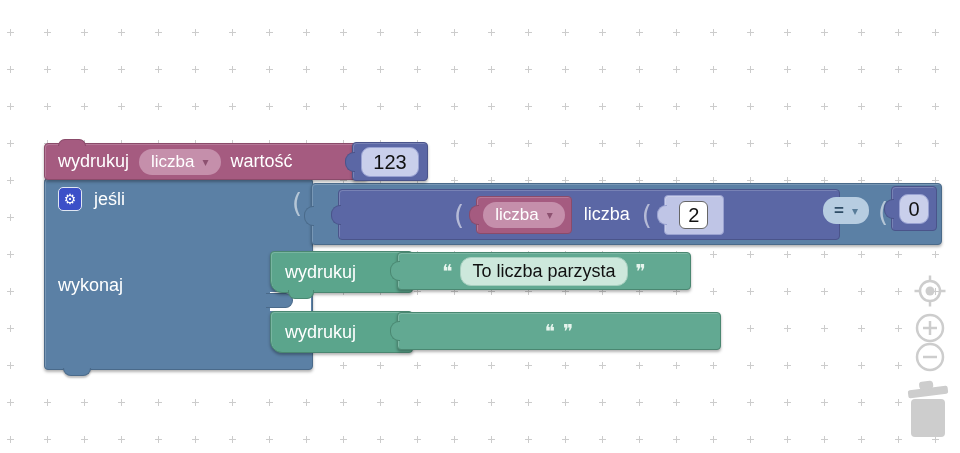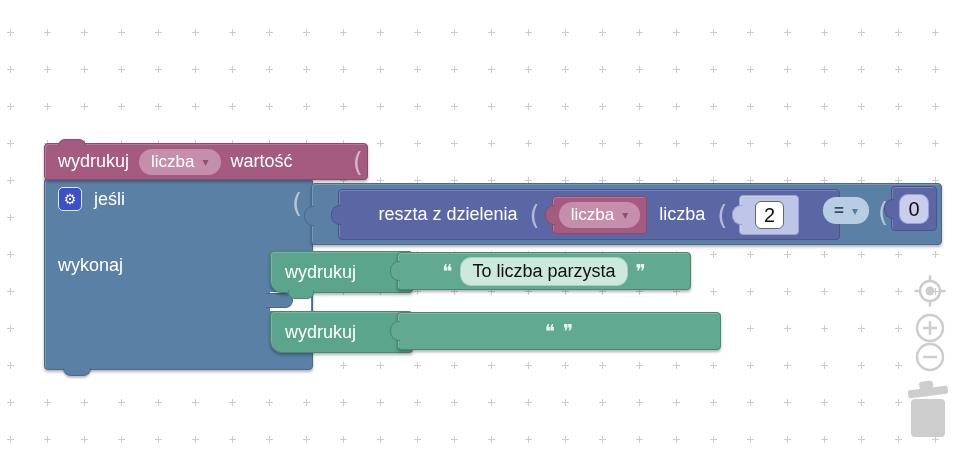--- a/index.html
+++ b/index.html
@@ -62,21 +62,21 @@
   .bump-top{position:absolute;left:13px;top:-5px;width:26px;height:6px;background:var(--bg);
     border:1px solid var(--bd);border-bottom:none;border-radius:7px 7px 0 0;}
   .set-var .socket{margin-left:auto;margin-right:4px;}
   .num123{left:352px;top:142px;width:74px;height:37px;justify-content:center;z-index:3;}
 
   .if-main{left:44px;top:178px;width:267px;height:190px;z-index:1;}
   .if-row1{position:absolute;left:13px;top:8px;display:flex;align-items:center;gap:12px;}
   .gear{width:22px;height:22px;background:#3c50c8;border:1px solid #dfe6f2;border-radius:5px;
     color:#fff;display:flex;align-items:center;justify-content:center;font-size:14px;cursor:pointer;}
   .if-socket{position:absolute;left:247px;top:10px;}
-  .do-lbl{position:absolute;left:13px;top:76px;}
+  .do-lbl{position:absolute;left:13px;top:96px;}
   .else-lbl{position:absolute;left:13px;top:140px;}
   .white-gap{position:absolute;left:270px;top:292px;width:41px;height:19px;background:#fff;z-index:2;}
   .elbow{position:absolute;left:266px;top:293px;width:26px;height:13px;background:#5b80a5;
     border:1px solid #4a6a8a;border-left:none;border-radius:0 8px 8px 0;z-index:3;}
   .next-tab{position:absolute;left:63px;top:368px;width:26px;height:7px;background:#5b80a5;
     border:1px solid #4a6a8a;border-top:none;border-radius:0 0 8px 8px;z-index:1;
     box-shadow:0 2px 2px rgba(0,0,0,.25);}
 
   .compare{left:311px;top:183px;width:629px;height:60px;z-index:2;}
   .compare.plug::before{top:22px;transform:none;}
@@ -426,38 +426,40 @@
     <div class="bump-top"></div>
     <span class="lbl">wydrukuj</span>
     <span class="dd dd-pink">
       <span>liczba</span>
       <span class="arr">▾</span>
     </span>
     <span class="lbl">wartość</span>
     <span class="socket">(</span>
   </div>
 
+  <div class="block b-purple plug num123">
+    <span class="num-field">123</span>
+  </div>
 
   <div class="block b-blue if-main">
     <div class="if-row1">
       <span class="gear">
           <span>⚙</span>
         </span>
       <span class="lbl">jeśli</span>
     </div>
     <span class="socket if-socket">(</span>
     <span class="lbl do-lbl">wykonaj</span>
   </div>
   <div class="white-gap"></div>
   <div class="elbow"></div>
   <div class="next-tab"></div>
 
   <div class="block b-blue plug compare">
     <div class="block-inline b-purple plug modulo">
-      <span class="lbl">reszta z dzielenia</span>
       <span class="socket">(</span>
       <div class="block-inline b-pink plug var-get">
         <span class="dd dd-pink">
           <span>liczba</span>
           <span class="arr">▾</span>
         </span>
       </div>
       <span class="lbl">liczba</span>
       <span class="socket">(</span>
       <div class="block-inline b-shadownum plug shadow2">

